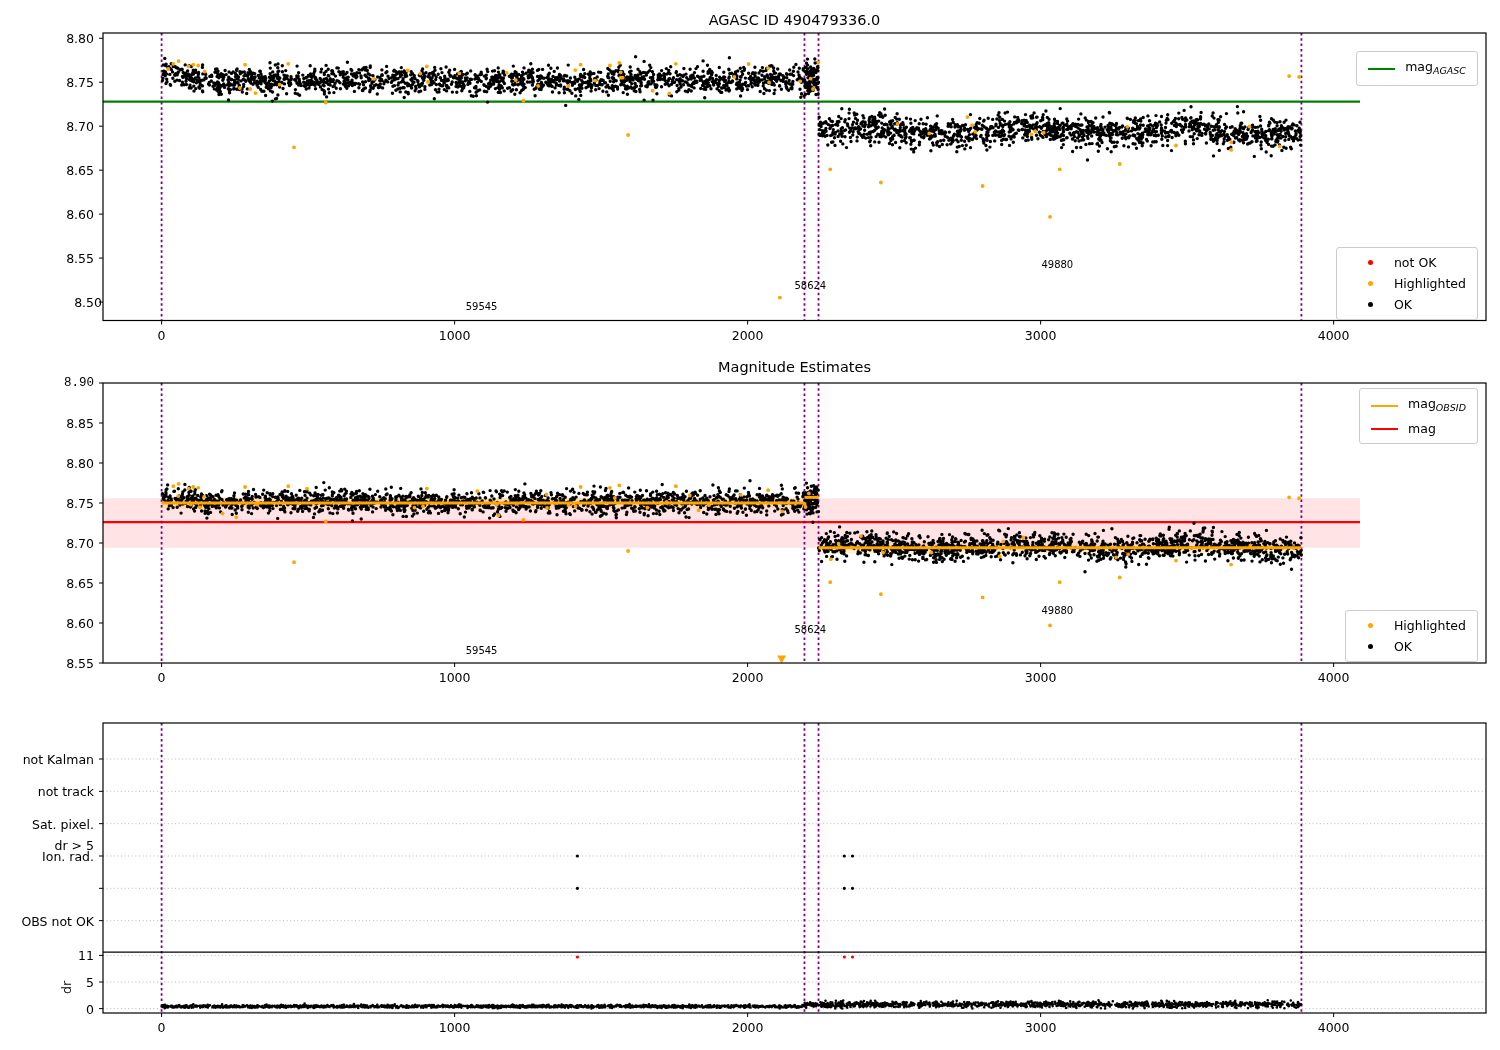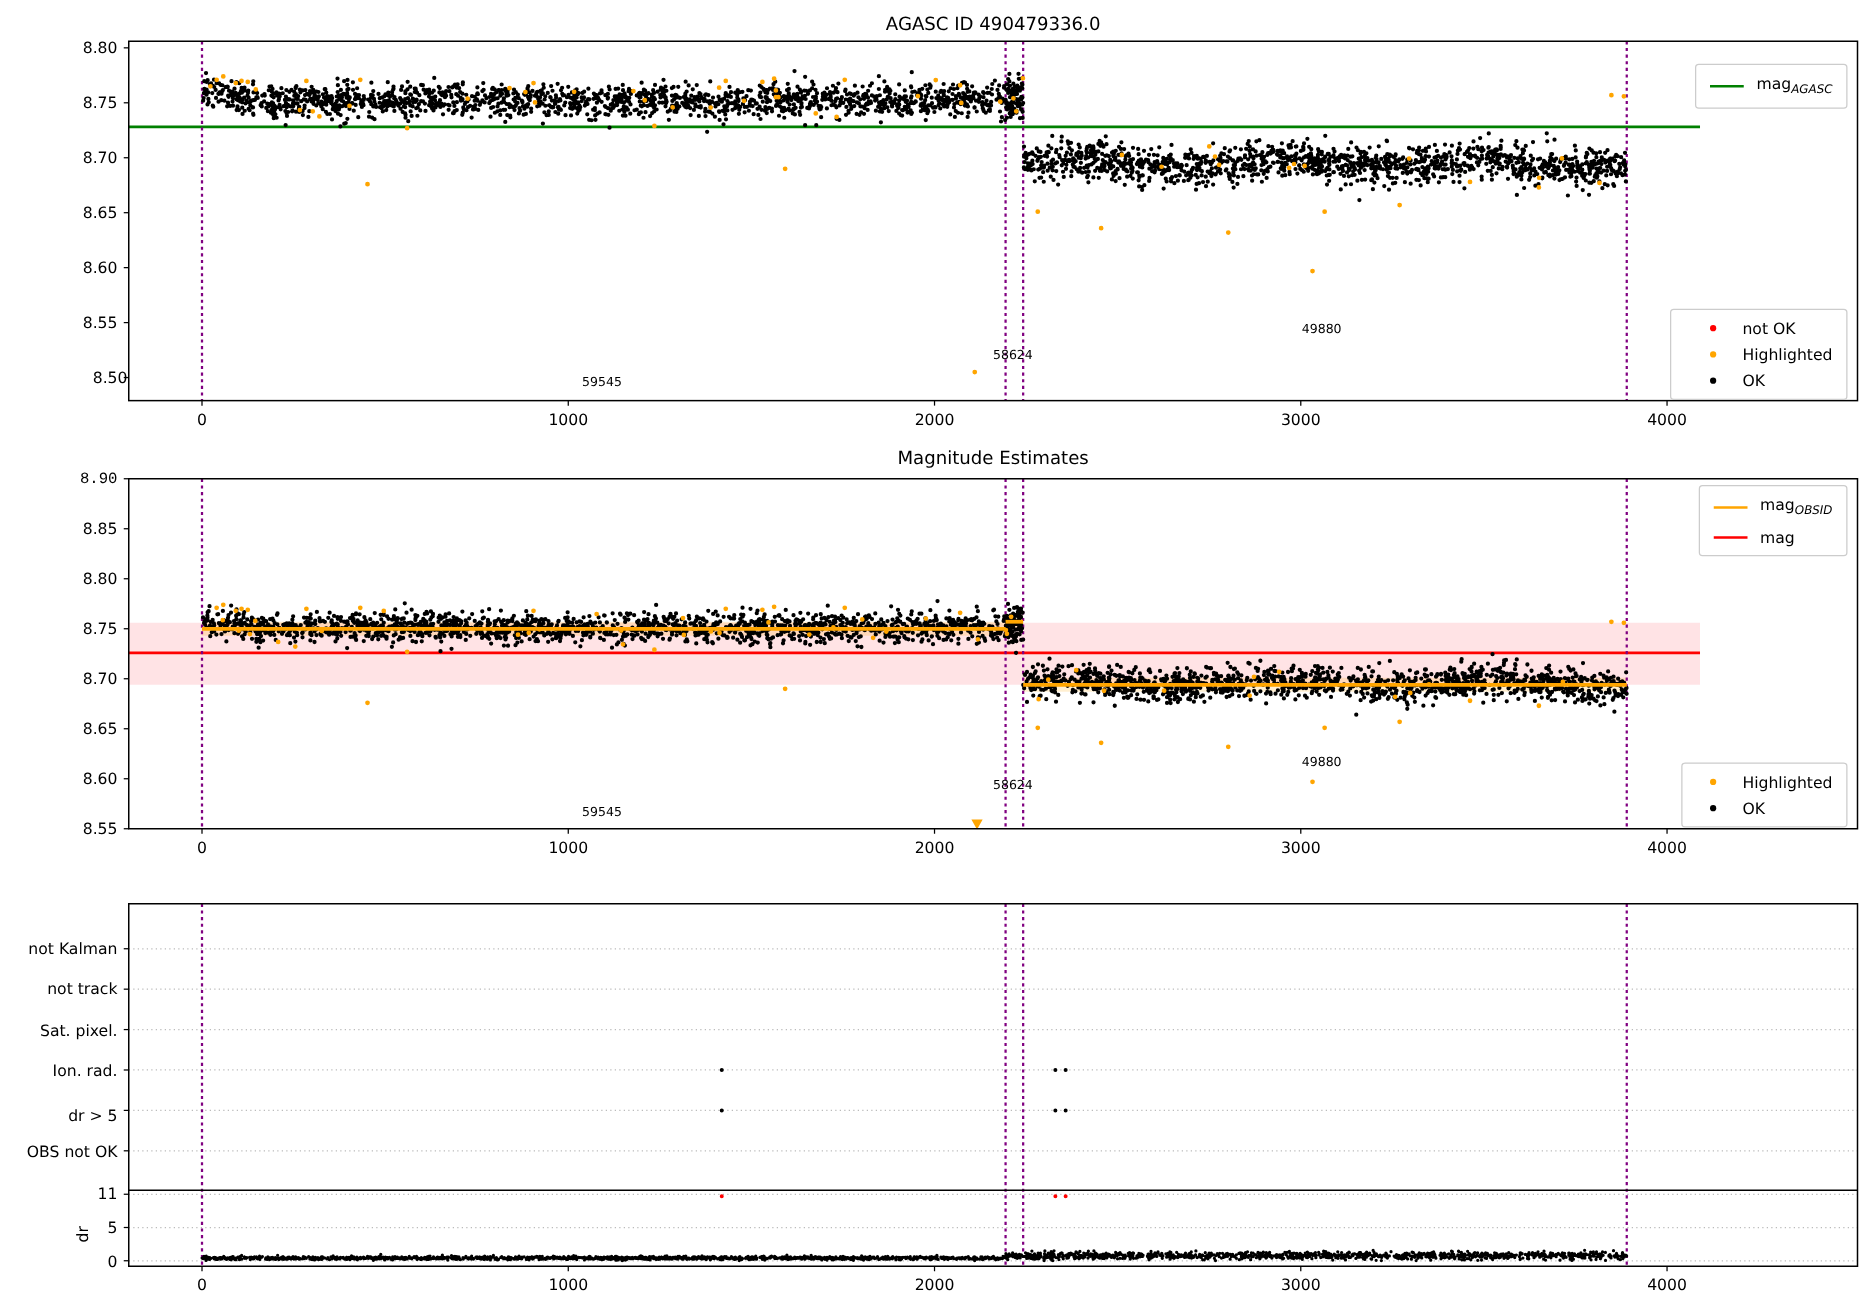--- a/index.html
+++ b/index.html
@@ -198,19 +198,19 @@
     </div>
     <div class="ticklabel abs" style="left: 161.602px; top: 1020px; transform: translateX(-50%);">0</div>
     <div class="ticklabel abs" style="left: 454.61px; top: 1020px; transform: translateX(-50%);">1000</div>
     <div class="ticklabel abs" style="left: 747.619px; top: 1020px; transform: translateX(-50%);">2000</div>
     <div class="ticklabel abs" style="left: 1040.63px; top: 1020px; transform: translateX(-50%);">3000</div>
     <div class="ticklabel abs" style="left: 1333.64px; top: 1020px; transform: translateX(-50%);">4000</div>
     <div class="ticklabel abs" style="left: 94px; top: 759px; transform: translate(-100%, -50%);">not Kalman</div>
     <div class="ticklabel abs" style="left: 94px; top: 791.33px; transform: translate(-100%, -50%);">not track</div>
     <div class="ticklabel abs" style="left: 94px; top: 823.66px; transform: translate(-100%, -50%);">Sat. pixel.</div>
     <div class="ticklabel abs" style="left: 94px; top: 855.99px; transform: translate(-100%, -50%);">Ion. rad.</div>
-    <div class="ticklabel abs" style="left: 94px; top: 892px; transform: translate(-100%, -50%);">dr &gt; 5</div>
+    <div class="ticklabel abs" style="left: 94px; top: 845px; transform: translate(-100%, -50%);">dr &gt; 5</div>
     <div class="ticklabel abs" style="left: 94px; top: 920.65px; transform: translate(-100%, -50%);">OBS not OK</div>
     <div class="ticklabel abs" style="left: 94px; top: 955.4px; transform: translate(-100%, -50%);">11</div>
     <div class="ticklabel abs" style="left: 94px; top: 982px; transform: translate(-100%, -50%);">5</div>
     <div class="ticklabel abs" style="left: 94px; top: 1008.6px; transform: translate(-100%, -50%);">0</div>
     <div class="ylab-rot abs" style="left: 66px; top: 994px;">dr</div>
   </div>
 
 </body></html>

